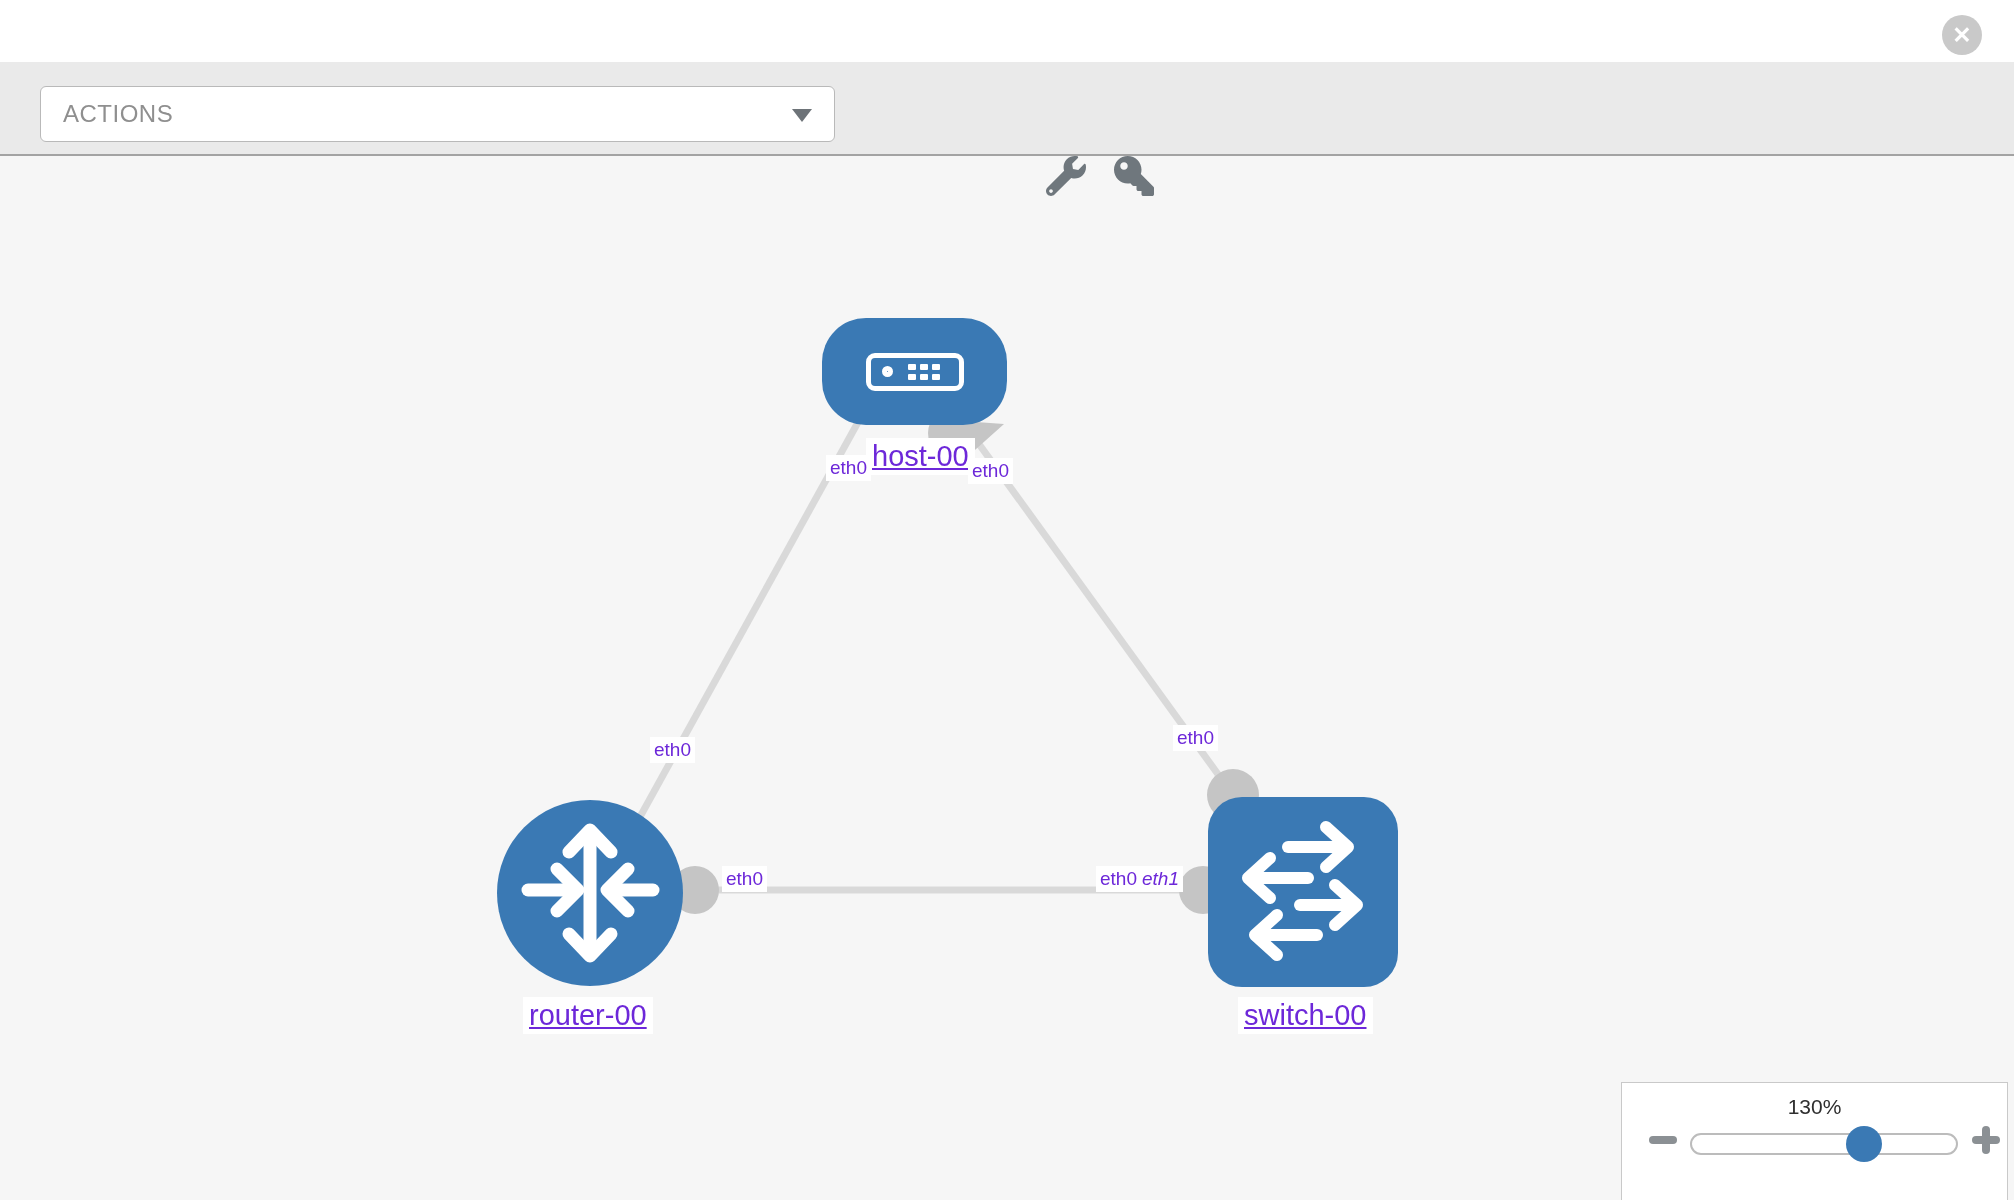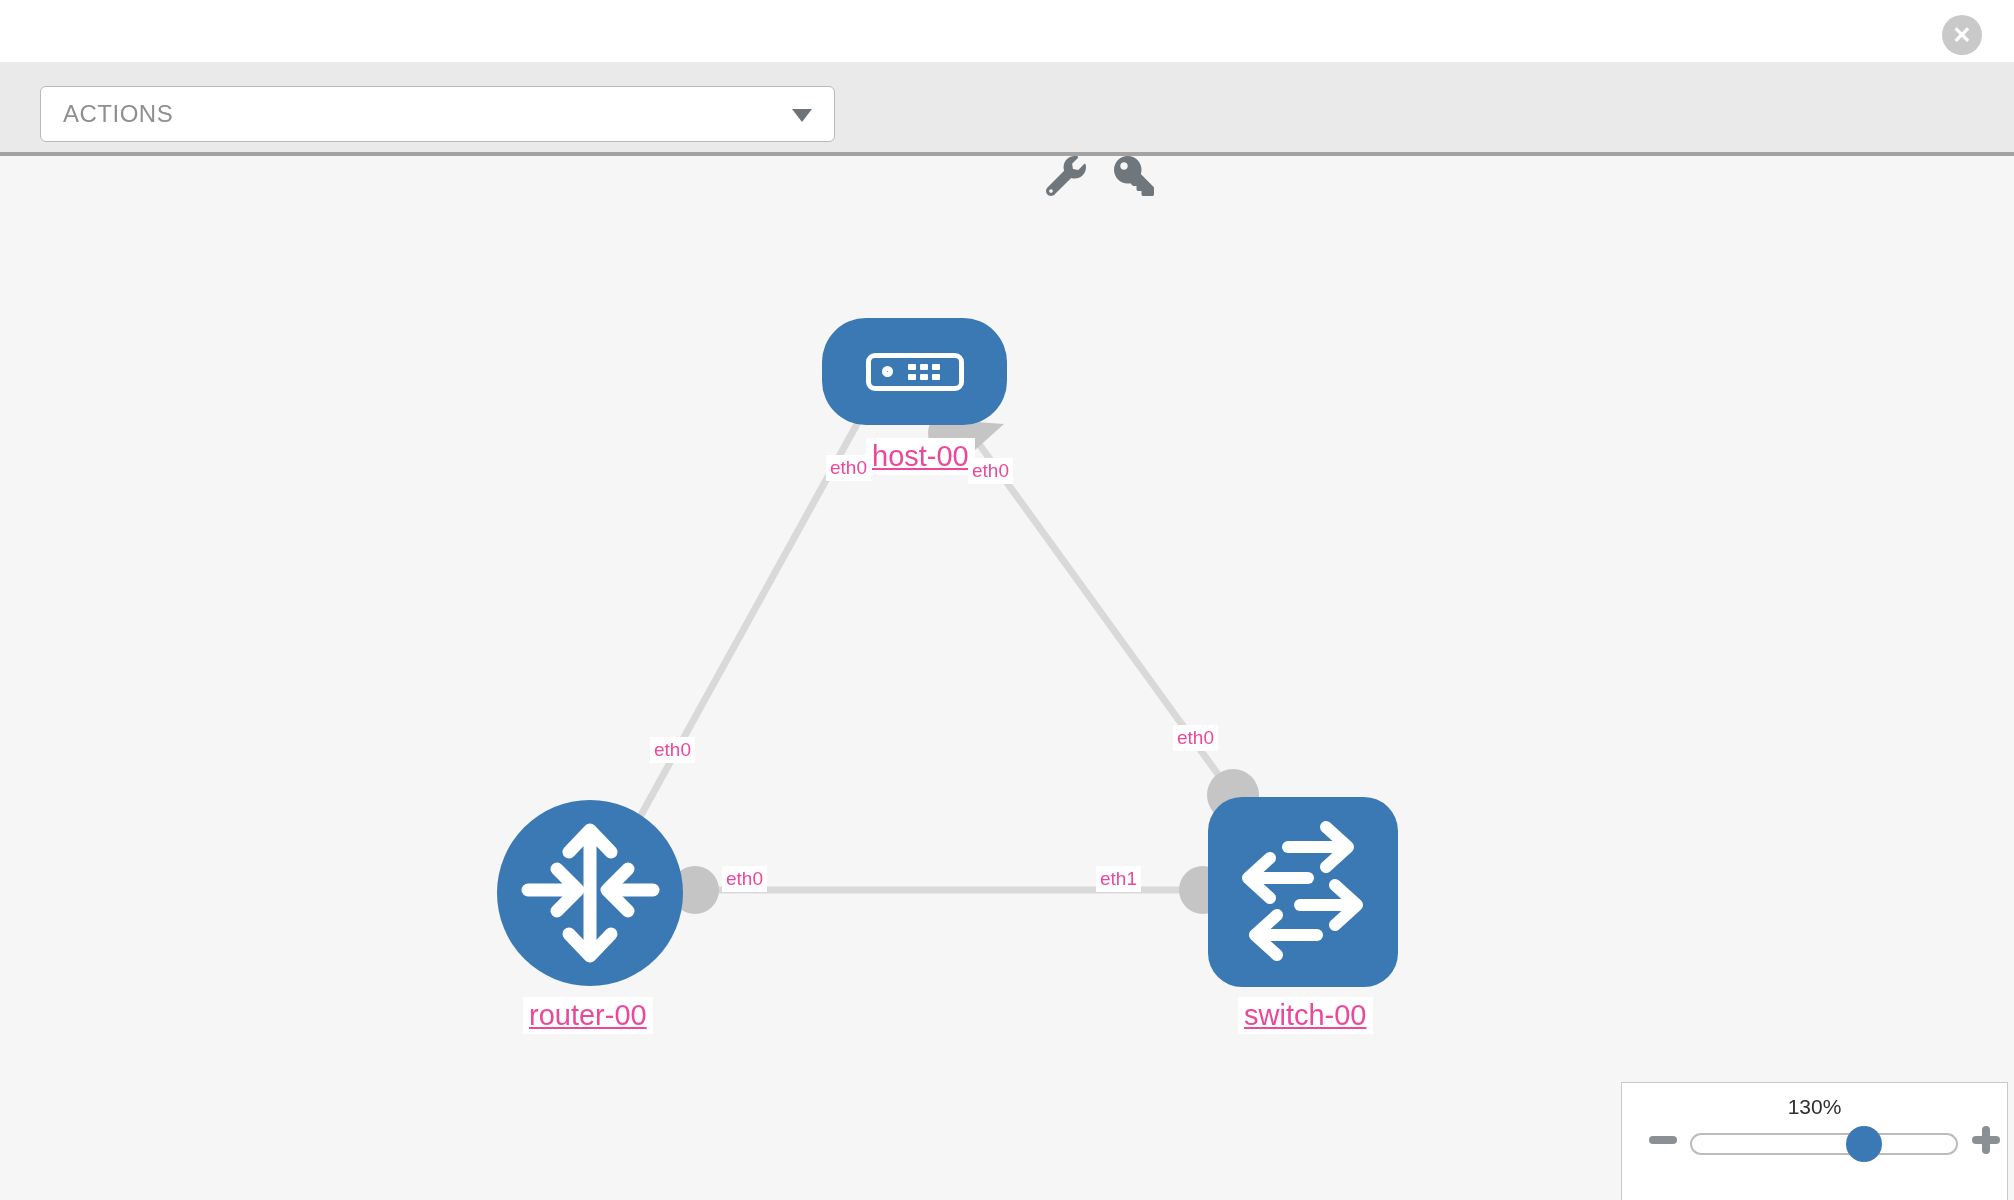--- a/index.html
+++ b/index.html
@@ -15,21 +15,21 @@
   .close-btn {
     position:absolute; left:1942px; top:15px; width:40px; height:40px;
     border-radius:50%; background:#c9c9c9; color:#ffffff;
     display:flex; align-items:center; justify-content:center;
     font-size:23px; font-weight:700; cursor:pointer;
   }
 
   
   .toolbar {
     position:absolute; top:62px; left:0; width:2014px; height:94px;
-    background:#eaeaea; border-bottom:4px solid #a3a3a3; z-index:5;
+    background:#eaeaea; border-bottom:2px solid #a3a3a3; z-index:5;
   }
   .dropdown {
     position:absolute; top:24px; height:56px; background:#ffffff;
     border:1px solid #b9b9b9; border-radius:6px;
     display:flex; align-items:center; cursor:pointer;
   }
   .dd-actions { left:40px;  width:795px; }
   .dd-search  { left:1183px; width:802px; }
   .dd-label { font-size:24px; color:#8f8f8f; padding-left:22px; letter-spacing:0.5px; }
   .caret {
@@ -57,35 +57,35 @@
   .host-chassis {
     width:98px; height:38px; border:5px solid #ffffff; border-radius:9px;
     display:flex; align-items:center;
   }
   .host-led { width:11px; height:11px; border:5px solid #ffffff; border-radius:50%; margin-left:11px; }
   .host-ports { display:grid; grid-template-columns:repeat(3, 8px); grid-template-rows:repeat(2, 6px);
                 gap:4px; margin-left:15px; }
   .host-ports span { background:#ffffff; border-radius:1px; }
 
   
-  .chip { position:absolute; background:#ffffff; color:#ec4899; z-index:3; white-space:nowrap; }
+  .chip { position:absolute; background:#ffffff; color:#6d28d9; z-index:3; white-space:nowrap; }
   .node-label { font-size:29px; padding:2px 6px;text-decoration:underline; }
   .if-label   { font-size:19px; padding:2px 4px; }
 
   .lbl-host    { left:866px;  top:438px; }
   .lbl-router  { left:523px;  top:997px; }
   .lbl-switch  { left:1238px; top:997px; }
 
   .if-host-left    { left:826px;  top:455px; }
   .if-host-right   { left:968px;  top:458px; }
   .if-router-diag  { left:650px;  top:737px; }
   .if-switch-diag  { left:1173px; top:725px; }
   .if-router-mid   { left:722px;  top:866px; }
   .if-mid-back     { left:1096px; top:866px; }
-  .if-mid-front    { left:1096px; top:866px; z-index:4; }
+  .if-mid-front    { left:1138px; top:866px; z-index:4;font-style:italic; }
 
   
   .zoom-panel {
     position:absolute; left:1621px; top:1082px; width:387px; height:130px;
     background:#ffffff; border:1px solid #c9c9c9; z-index:6;
   }
   .zoom-value { position:absolute; top:12px; left:0; width:100%; text-align:center;
                 font-size:21px; color:#2f2f2f; }
   .zoom-minus { position:absolute; left:27px; top:53px; width:28px; height:8px;
                 background:#8b9094; border-radius:4px; cursor:pointer; }

